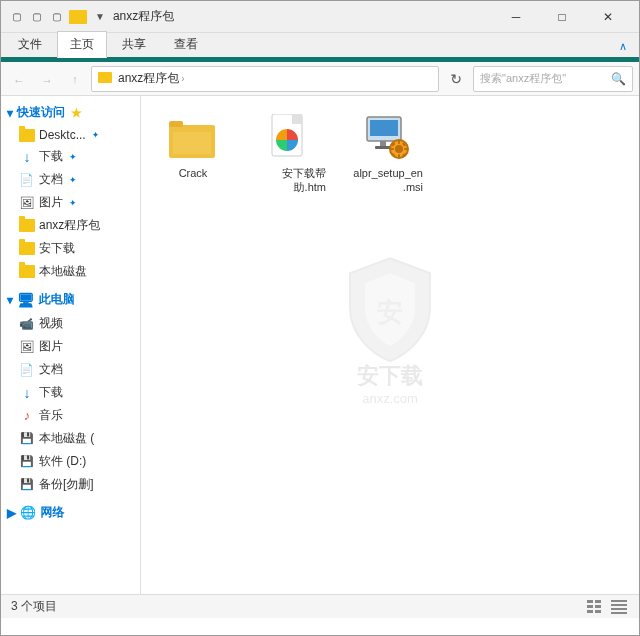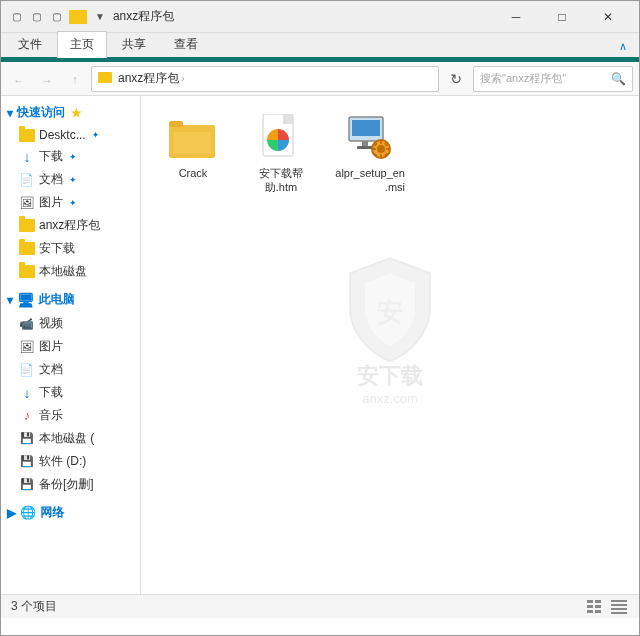--- a/index.html
+++ b/index.html
@@ -243,21 +243,21 @@
 
     
     .file-area {
       flex: 1;
       position: relative;
       overflow: hidden;
       padding: 12px;
       display: flex;
       flex-wrap: wrap;
       align-content: flex-start;
-      gap: 8px;
+      gap: 17px;
     }
     .watermark {
       position: absolute;
       top: 50%;
       left: 50%;
       transform: translate(-50%, -60%);
       text-align: center;
       pointer-events: none;
       z-index: 0;
       opacity: 0.18;
@@ -526,21 +526,21 @@
           <path d="M22 0 L32 10 L22 10 Z" fill="#ccc"></path>
           <rect x="22" y="0" width="10" height="10" fill="#e0e0e0" rx="0"></rect>
 
           <circle cx="17" cy="26" r="11" fill="white"></circle>
           <path d="M17 15 A11 11 0 0 1 28 26 L17 26 Z" fill="#e74c3c"></path>
           <path d="M28 26 A11 11 0 0 1 17 37 L17 26 Z" fill="#3498db"></path>
           <path d="M17 37 A11 11 0 0 1 6 26 L17 26 Z" fill="#2ecc71"></path>
           <path d="M6 26 A11 11 0 0 1 17 15 L17 26 Z" fill="#f39c12"></path>
         </svg>
       </div>
-      <span class="file-label" style="white-space:pre-line;font-size:11px;text-align:center;">安下载帮助.htm</span>
+      <span class="file-label" style="white-space:pre-line;font-size:11px;text-align:right;">安下载帮助.htm</span>
     </div>
 
     <div class="file-item">
       <div class="file-icon">
         <div class="msi-icon-wrap">
 
           <svg width="48" height="50" viewBox="0 0 48 50" xmlns="http://www.w3.org/2000/svg">
 
             <rect x="4" y="4" width="34" height="24" rx="2" fill="#c8dff0" stroke="#888" stroke-width="1.5"></rect>
             <rect x="7" y="7" width="28" height="16" fill="#4090d0"></rect>

